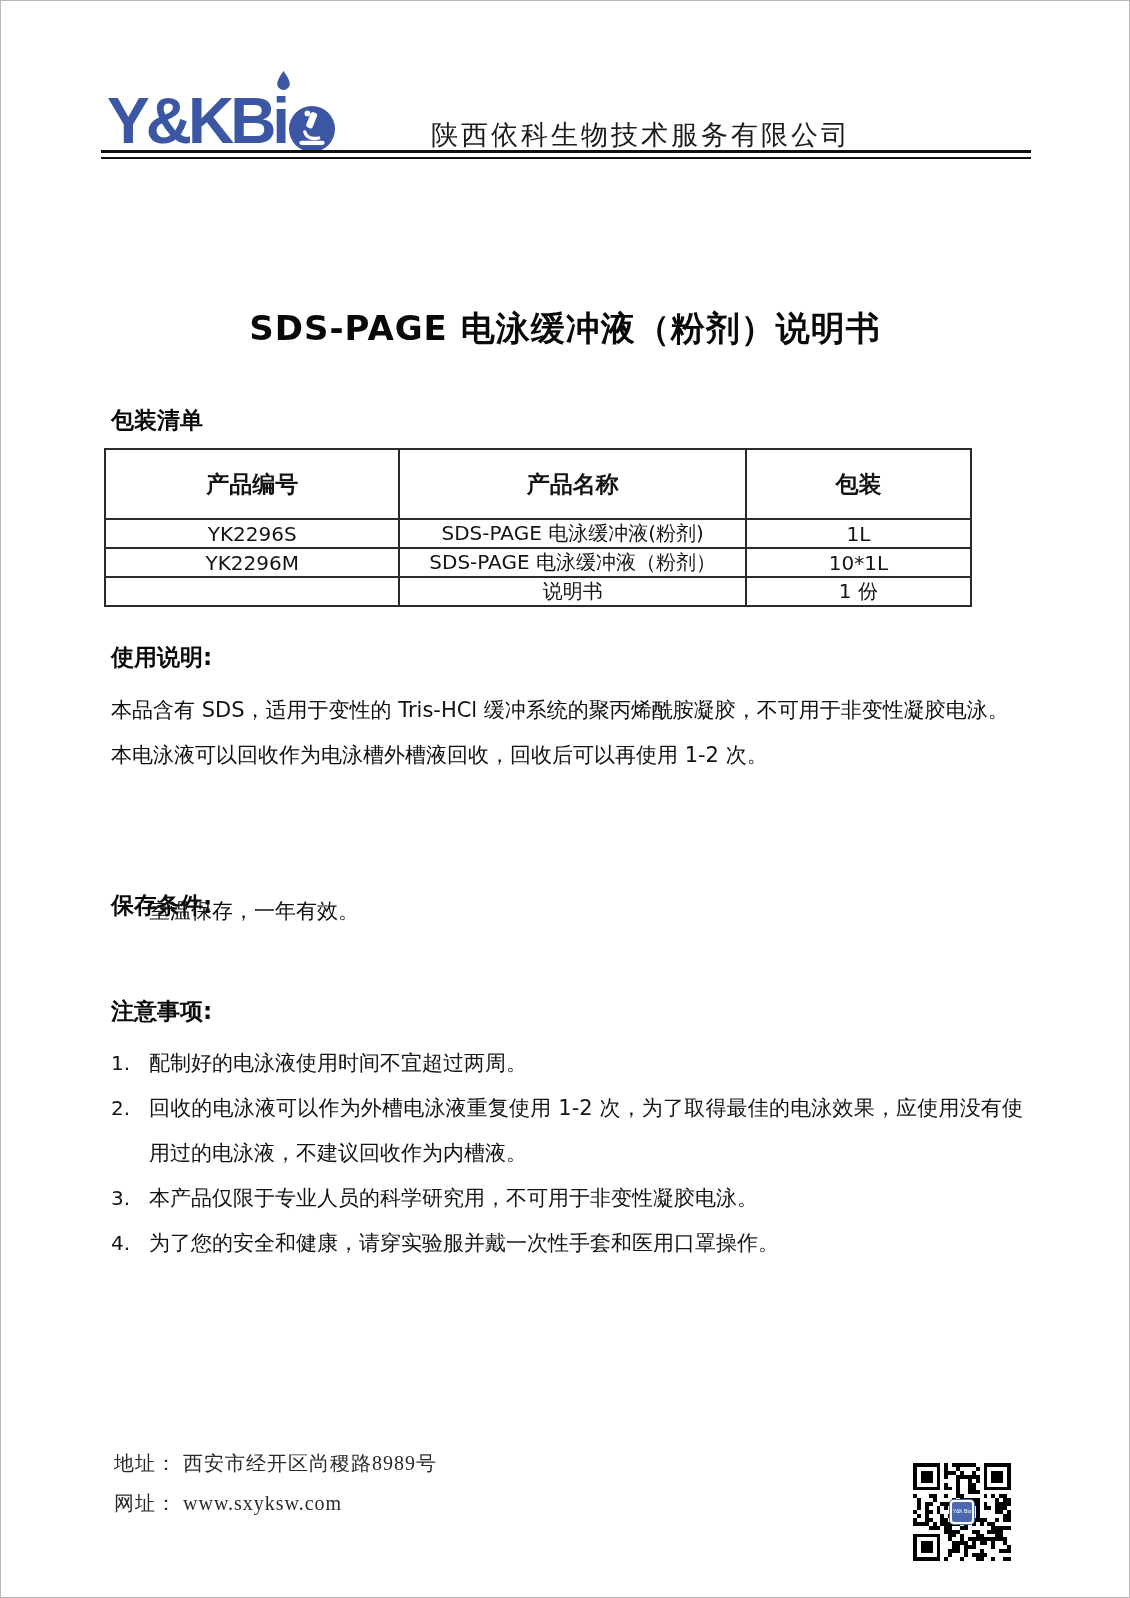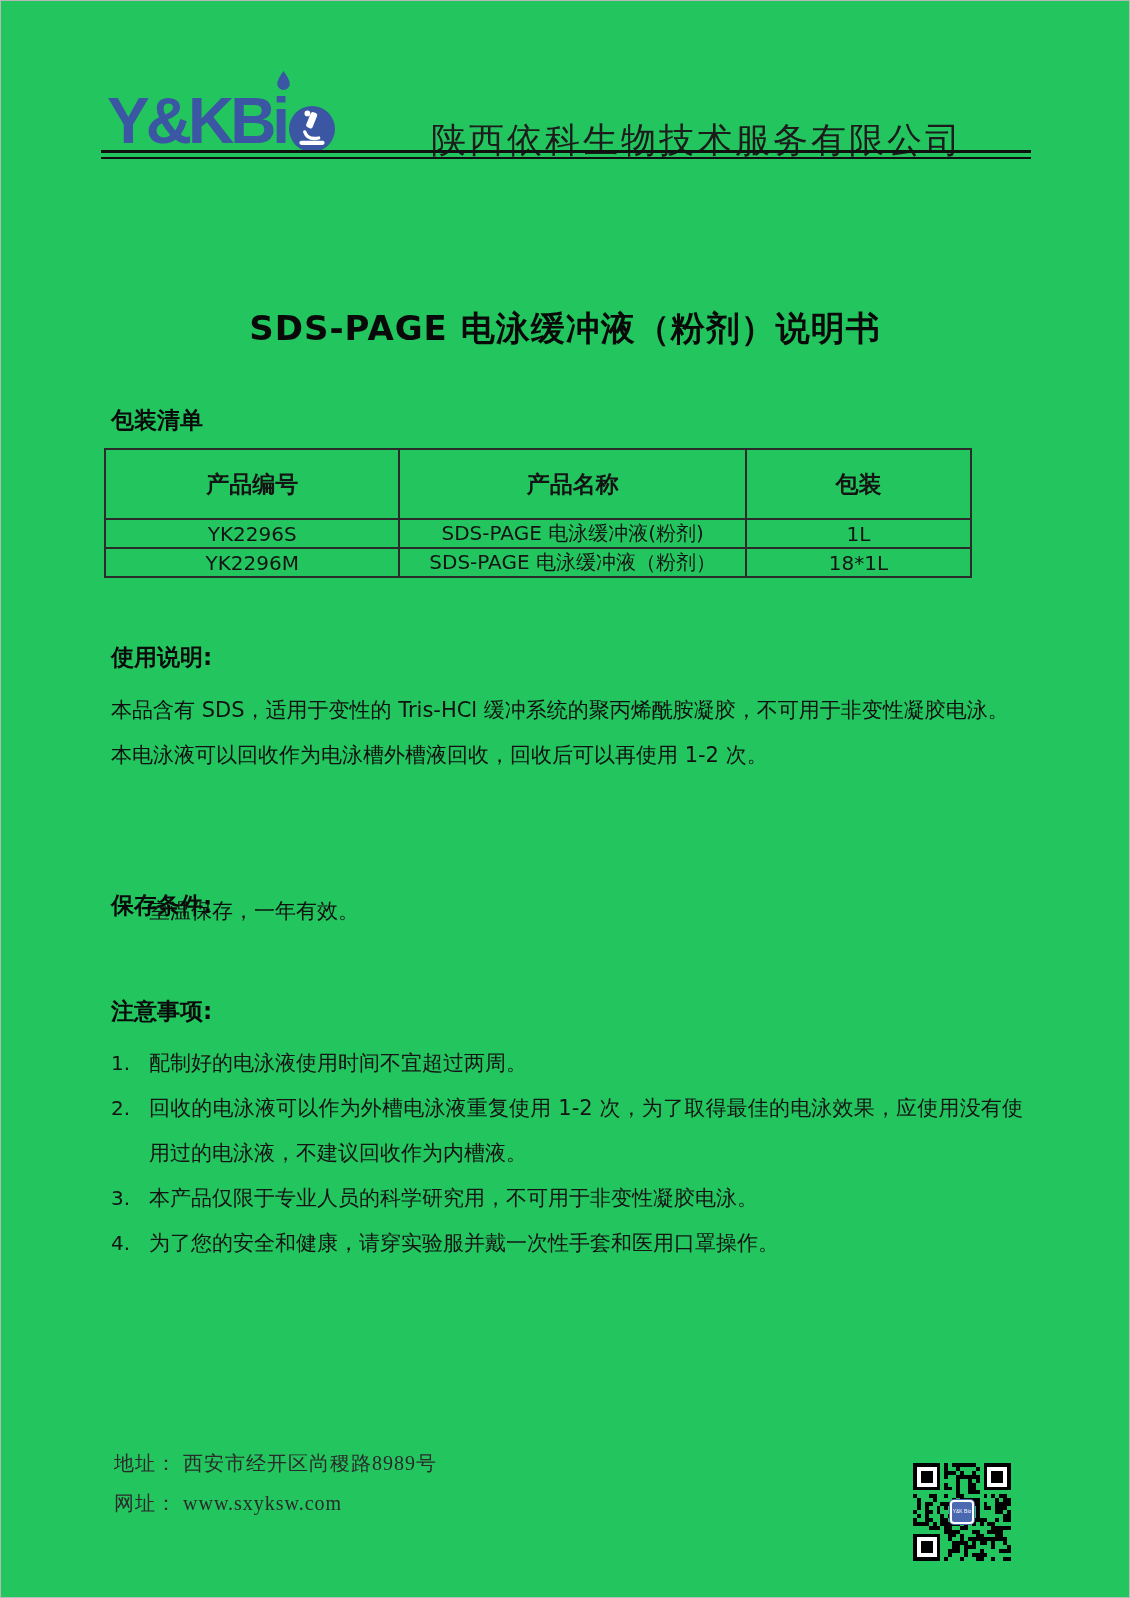--- a/index.html
+++ b/index.html
@@ -1,21 +1,21 @@
 <!DOCTYPE html>
 <html><head>
 <meta charset="utf-8">
 <style>
   * { margin:0; padding:0; box-sizing:border-box; }
   html,body { background:#e8e8e8; }
   .page {
     position:relative;
     width:1130px; height:1598px;
     margin:0 auto;
-    background:#22c55e;
+    background:#ffffff;
     border:1px solid #b9b9b9;
     font-family:"DejaVu Sans","Liberation Sans",sans-serif;
     color:#141414;
     overflow:hidden;
   }
 
   
   .logo {
     position:absolute; left:106px; top:88px;
     display:flex; align-items:flex-end;
@@ -30,21 +30,21 @@
   .logo-drop {
     position:absolute; left:4px; top:-18px;
   }
   .logo-circle {
     width:46px; height:46px; margin-left:3px; margin-bottom:1px;
     flex:none;
   }
   .company-name {
     position:absolute; left:430px; top:116px;
     font-family:"Liberation Serif","DejaVu Serif",serif;
-    font-size:35px; letter-spacing:3px; color:#1c1c1c;
+    font-size:27px; letter-spacing:3px; color:#1c1c1c;
   }
   .header-rule {
     position:absolute; left:100px; top:149px; width:930px; height:9px;
     border-top:3px solid #101010; border-bottom:2px solid #101010;
   }
 
   
   .doc-title {
     position:absolute; left:0; top:305px; width:100%;
     text-align:center;
@@ -157,21 +157,26 @@
     </thead>
     <tbody>
       <tr>
         <td>YK2296S</td>
         <td>SDS-PAGE 电泳缓冲液(粉剂)</td>
         <td>1L</td>
       </tr>
       <tr>
         <td>YK2296M</td>
         <td>SDS-PAGE 电泳缓冲液（粉剂）</td>
-        <td>18*1L</td>
+        <td>10*1L</td>
+      </tr>
+      <tr>
+        <td></td>
+        <td>说明书</td>
+        <td>1 份</td>
       </tr>
     </tbody>
   </table>
 
   <div class="sec-heading h-usage">使用说明:</div>
   <div class="body-block usage-block">
     <p>本品含有 SDS，适用于变性的 Tris-HCl 缓冲系统的聚丙烯酰胺凝胶，不可用于非变性凝胶电泳。</p>
     <p>本电泳液可以回收作为电泳槽外槽液回收，回收后可以再使用 1-2 次。</p>
   </div>
 

